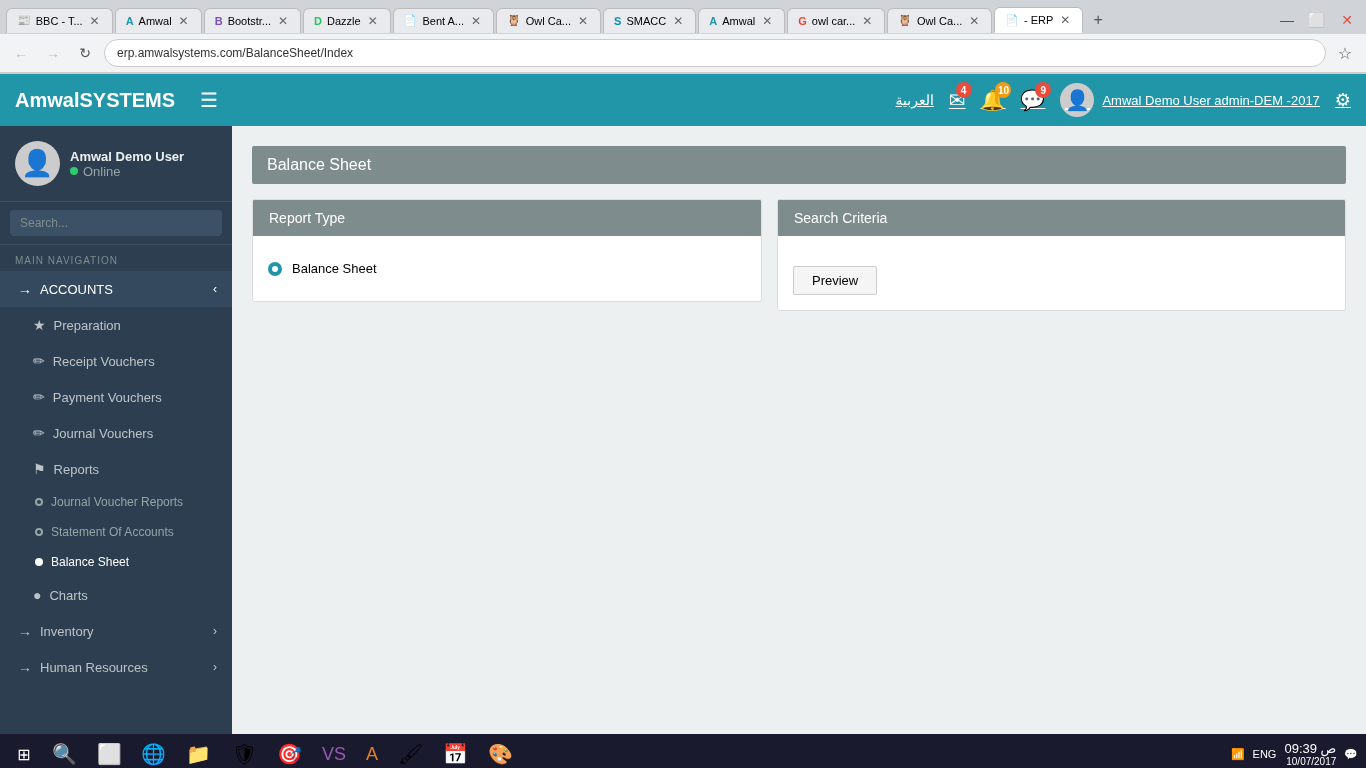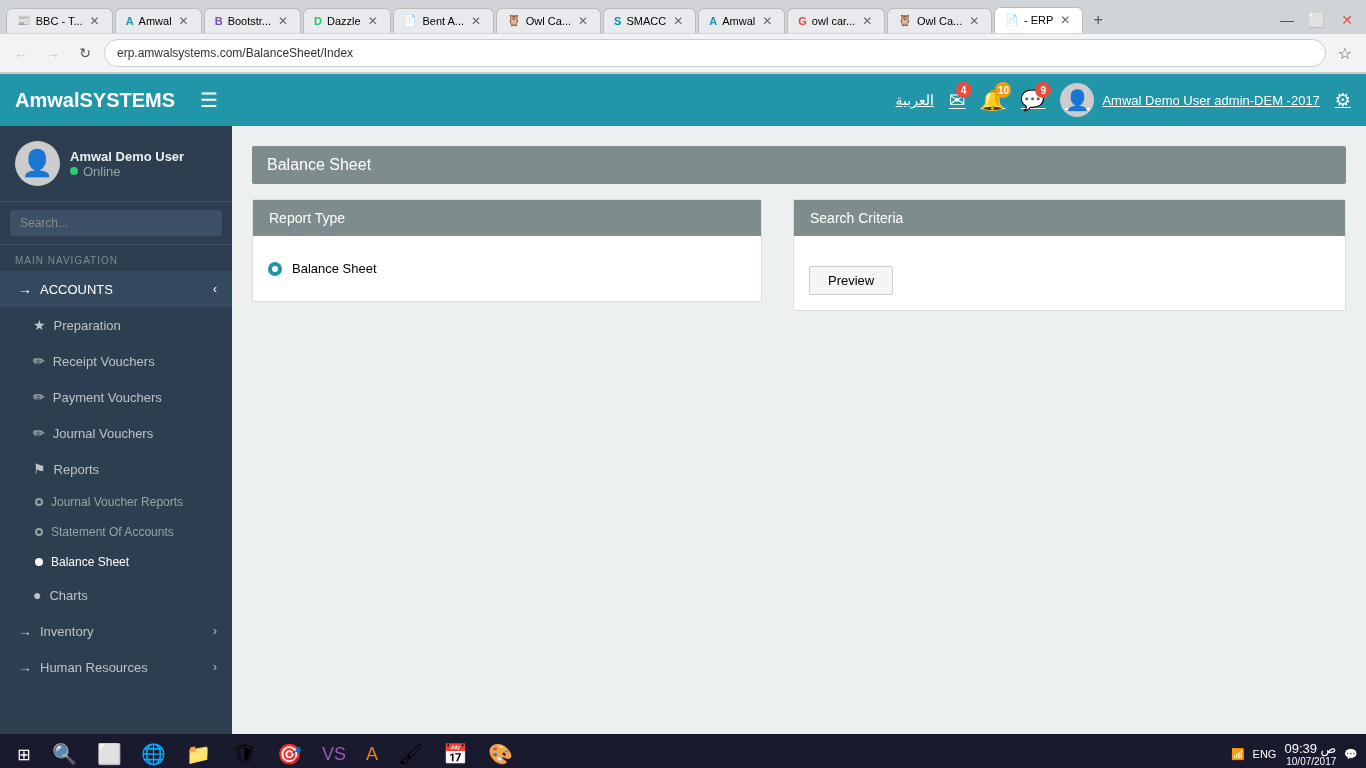--- a/index.html
+++ b/index.html
@@ -306,21 +306,21 @@
       gap: 15px;
       align-items: flex-start;
     }
     .panel {
       background: #fff;
       border: 1px solid #ddd;
       border-radius: 2px;
       overflow: hidden;
     }
     .panel-left { width: 510px; }
-    .panel-right { flex: 1; margin-left: 16px; }
+    .panel-right { flex: 1; }
     .panel-header {
       background: #7f8c8d;
       color: #fff;
       padding: 10px 16px;
       font-size: 14px;
     }
     .panel-body { padding: 15px; }
     .report-type-row {
       display: flex;
       align-items: center;

